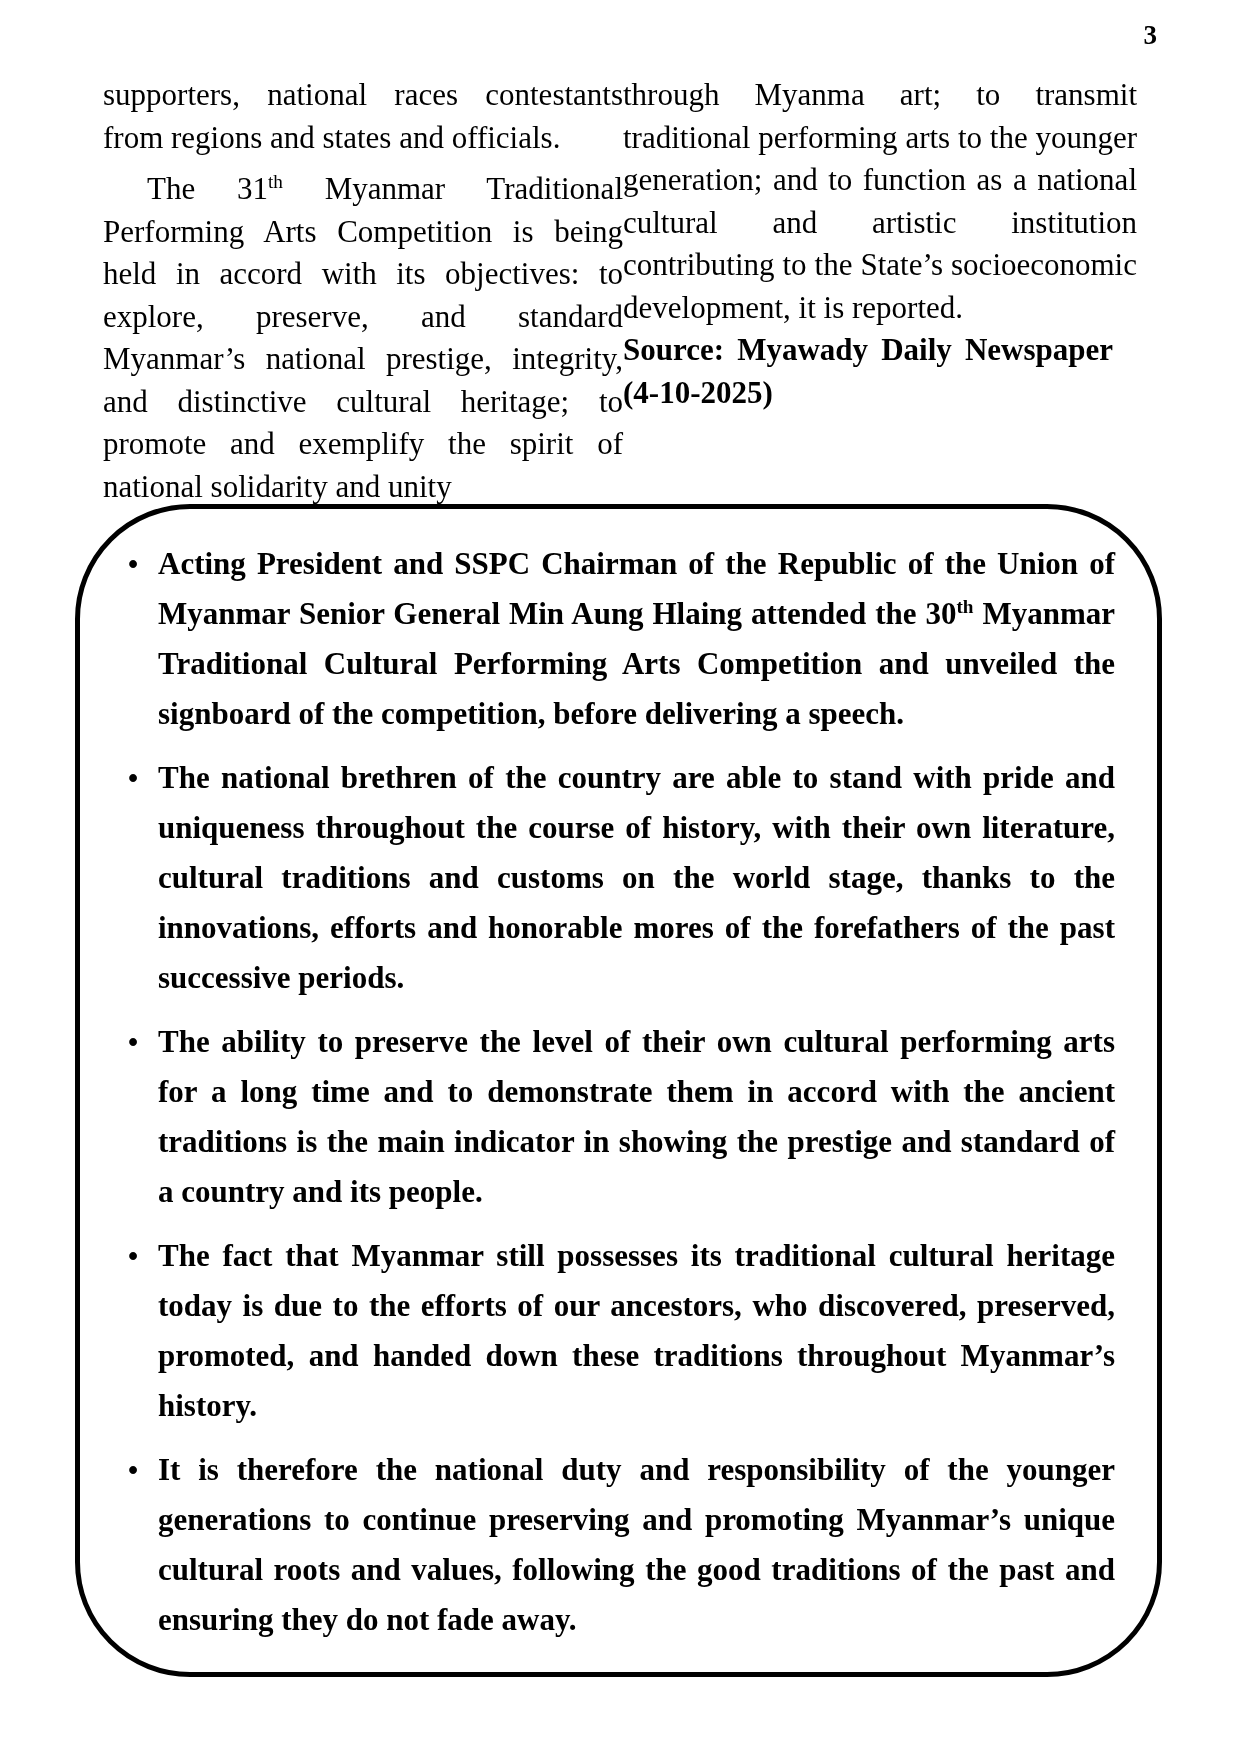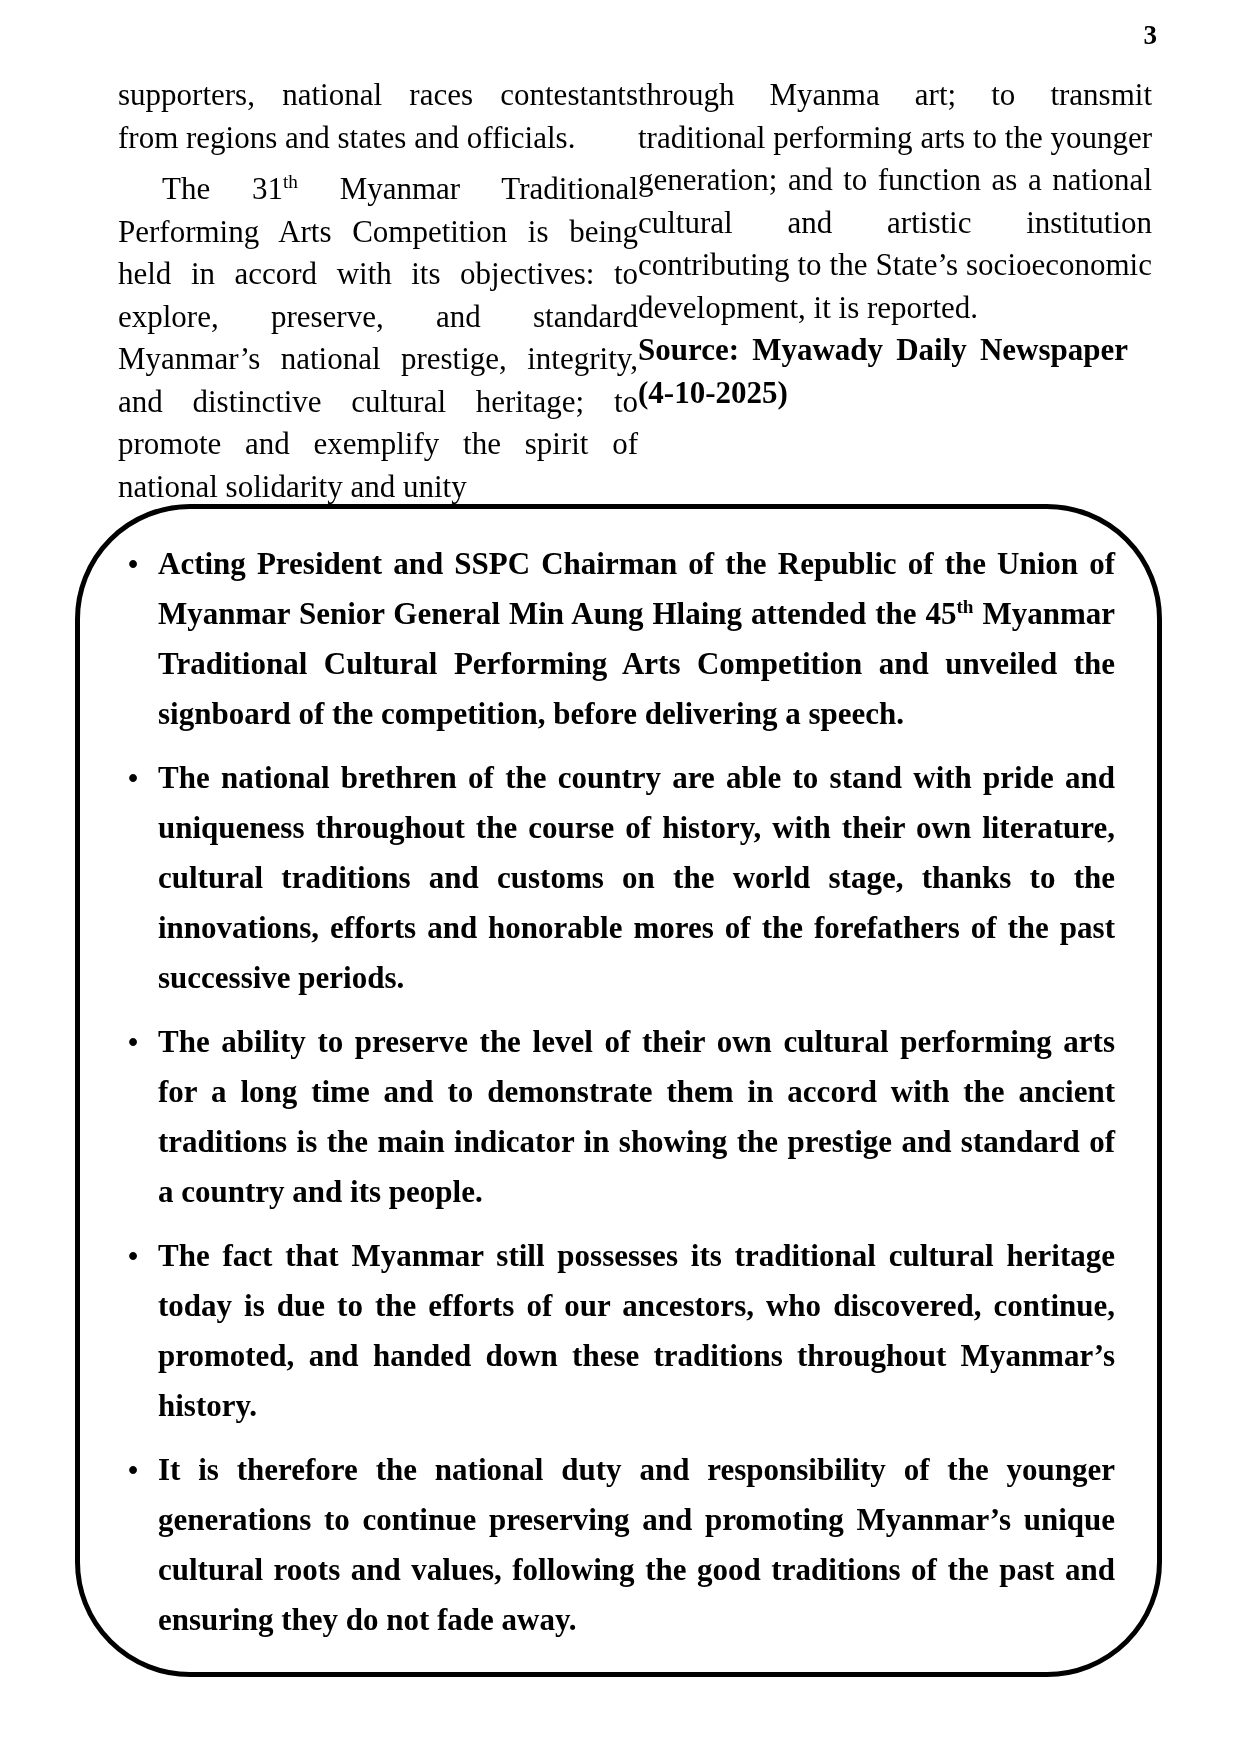--- a/index.html
+++ b/index.html
@@ -25,21 +25,21 @@
     font-weight: bold;
   }
 
   
   .columns {
     position: absolute;
     top: 74px;
     left: 88px;
     width: 1064px;
     display: flex;
-    justify-content: flex-end;
+    justify-content: center;
   }
   .col-left  { width: 520px; }
   .col-right { width: 514px; }
 
   .columns p {
     margin: 0;
     font-size: 31px;
     line-height: 42.5px;
     text-align: justify;
     hyphens: manual;
@@ -114,32 +114,32 @@
   <div class="col-right">
     <p>through Myanma art; to transmit traditional performing arts to the younger generation; and to function as a national cultural and artistic institution contributing to the State’s socioeconomic development, it is reported.</p>
     <p class="source-line">Source: Myawady Daily Newspaper (4-10-2025)</p>
   </div>
 </div>
 
 <div class="callout">
   <ul>
     <li>
       <span class="bullet-marker">•</span>
-      <span class="bullet-text"><span>Acting President and SSPC Chairman of the Republic of the Union of Myanmar Senior General Min Aung Hlaing attended the 45</span><sup class="ord">th</sup><span> Myanmar Traditional Cultural Performing Arts Competition and unveiled the signboard of the competition, before delivering a speech.</span></span>
+      <span class="bullet-text"><span>Acting President and SSPC Chairman of the Republic of the Union of Myanmar Senior General Min Aung Hlaing attended the 30</span><sup class="ord">th</sup><span> Myanmar Traditional Cultural Performing Arts Competition and unveiled the signboard of the competition, before delivering a speech.</span></span>
     </li>
     <li>
       <span class="bullet-marker">•</span>
       <span class="bullet-text"><span>The national brethren of the country are able to stand with pride and uniqueness throughout the course of history, with their own literature, cultural traditions and customs on the world stage, thanks to the innovations, efforts and honorable mores of the forefathers of the past successive periods.</span><sup class="ord"></sup><span></span></span>
     </li>
     <li>
       <span class="bullet-marker">•</span>
       <span class="bullet-text"><span>The ability to preserve the level of their own cultural performing arts for a long time and to demonstrate them in accord with the ancient traditions is the main indicator in showing the prestige and standard of a country and its people.</span><sup class="ord"></sup><span></span></span>
     </li>
     <li>
       <span class="bullet-marker">•</span>
-      <span class="bullet-text"><span>The fact that Myanmar still possesses its traditional cultural heritage today is due to the efforts of our ancestors, who discovered, continue, promoted, and handed down these traditions throughout Myanmar’s history.</span><sup class="ord"></sup><span></span></span>
+      <span class="bullet-text"><span>The fact that Myanmar still possesses its traditional cultural heritage today is due to the efforts of our ancestors, who discovered, preserved, promoted, and handed down these traditions throughout Myanmar’s history.</span><sup class="ord"></sup><span></span></span>
     </li>
     <li>
       <span class="bullet-marker">•</span>
       <span class="bullet-text"><span>It is therefore the national duty and responsibility of the younger generations to continue preserving and promoting Myanmar’s unique cultural roots and values, following the good traditions of the past and ensuring they do not fade away.</span><sup class="ord"></sup><span></span></span>
     </li>
   </ul>
 </div>
 
 </body></html>

